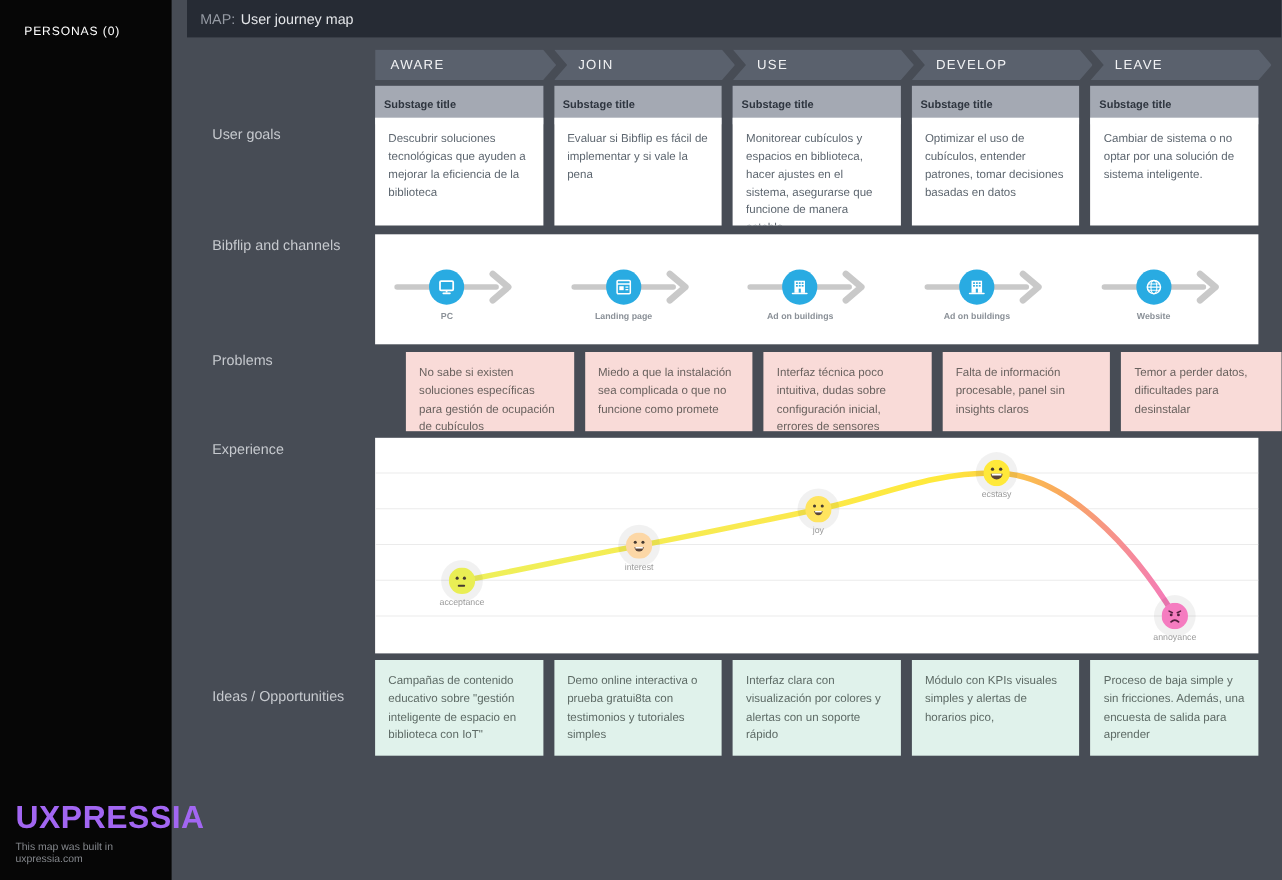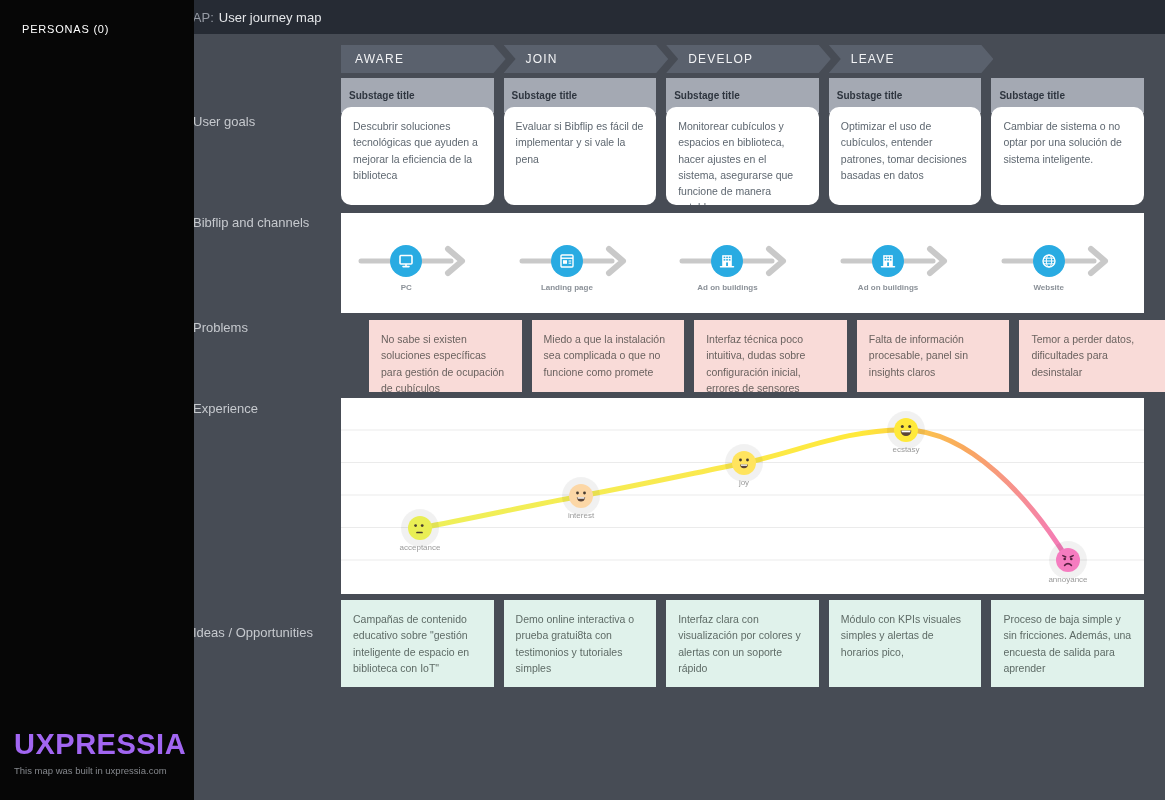--- a/index.html
+++ b/index.html
@@ -2,21 +2,21 @@
 <html><head>
 <meta charset="utf-8">
 <style>
   html,body{margin:0;padding:0;}
   body{
     width:1165px;height:800px;position:relative;overflow:hidden;
     background:#474c55;font-family:"Liberation Sans",sans-serif;
     -webkit-font-smoothing:antialiased;
   }
   
-  .sidebar{position:absolute;left:0;top:0;width:194px;height:800px;background:#060606;z-index:5;}
+  .sidebar{position:absolute;left:0;top:0;width:156px;height:800px;background:#060606;z-index:5;}
   .personas{position:absolute;left:22px;top:23px;color:#ffffff;font-size:11px;letter-spacing:.8px;font-weight:500;}
   .brand{position:absolute;left:14px;top:728px;color:#a266f2;font-size:29px;font-weight:600;letter-spacing:.5px;}
   .footer-note{position:absolute;left:14px;top:765px;color:#85888d;font-size:9.5px;}
   
   .topbar{position:absolute;left:170px;top:0;width:995px;height:34px;background:#262b34;display:flex;align-items:center;padding-left:12px;box-sizing:border-box;}
   .topbar .prefix{color:#959aa3;font-size:13px;margin-right:5px;}
   .topbar .title{color:#e4e6e9;font-size:13px;}
   
   .row-label{position:absolute;left:193px;width:120px;color:#c6c9ce;font-size:13px;line-height:1.5;}
   
@@ -25,21 +25,21 @@
   .stage-grid{top:45px;}
   .stage-arrow{position:relative;width:calc(100% + 12px);height:28px;background:#5a616d;display:flex;align-items:center;
     padding-left:22px;box-sizing:border-box;color:#f2f3f5;font-size:12px;letter-spacing:1.2px;font-weight:500;
     clip-path:polygon(0 0,calc(100% - 12px) 0,100% 50%,calc(100% - 12px) 100%,0 100%,12px 50%);}
   .stage-arrow.first{padding-left:14px;clip-path:polygon(0 0,calc(100% - 12px) 0,100% 50%,calc(100% - 12px) 100%,0 100%);}
   
   .substage-grid{top:78px;}
   .substage{height:35px;background:#a4a9b3;color:#2e353f;font-size:10px;font-weight:600;display:flex;align-items:center;padding-left:8px;}
   
   .card{background:#ffffff;color:#5e6770;font-size:10.5px;line-height:1.55;padding:11px 12px;box-sizing:border-box;overflow:hidden;}
-  .goals-grid{top:107px;}  .goals-grid .card{height:98px;border-radius:10px;}
+  .goals-grid{top:107px;}  .goals-grid .card{height:98px;}
   .problems-grid{top:320px;padding-left:28px;} .problems-grid .card{height:72px;background:#f9dbd8;color:#6a625f;}
   .ideas-grid{top:600px;}   .ideas-grid .card{height:87px;background:#e0f2eb;color:#5e6b66;}
   
   .process-band{position:absolute;left:341px;top:213px;width:803px;height:100px;background:#ffffff;display:flex;font-weight:bold;}
   .process-col{flex:1;display:flex;justify-content:center;padding-top:26px;box-sizing:border-box;}
   .channel{position:relative;width:132px;height:70px;}
   .channel svg.flow{position:absolute;left:0;top:0;}
   .bubble{position:absolute;left:35px;top:6px;width:32px;height:32px;border-radius:50%;background:#29abe2;display:flex;align-items:center;justify-content:center;}
   .channel-label{position:absolute;left:51px;top:44px;transform:translateX(-50%);text-align:center;color:#8b9198;font-size:8px;line-height:1.35;white-space:pre-line;width:70px;}
   
@@ -69,20 +69,23 @@
 <div class="row-label" style="top:318px">Problems</div>
 <div class="row-label" style="top:399px">Experience</div>
 <div class="row-label" style="top:623px">Ideas / Opportunities</div>
 
 <div class="grid stage-grid">
   <div class="stage-arrow first">
       <span>AWARE</span>
     </div>
   <div class="stage-arrow">
       <span>JOIN</span>
+    </div>
+  <div class="stage-arrow">
+      <span>USE</span>
     </div>
   <div class="stage-arrow">
       <span>DEVELOP</span>
     </div>
   <div class="stage-arrow">
       <span>LEAVE</span>
     </div>
 </div>
 
 <div class="grid substage-grid">

